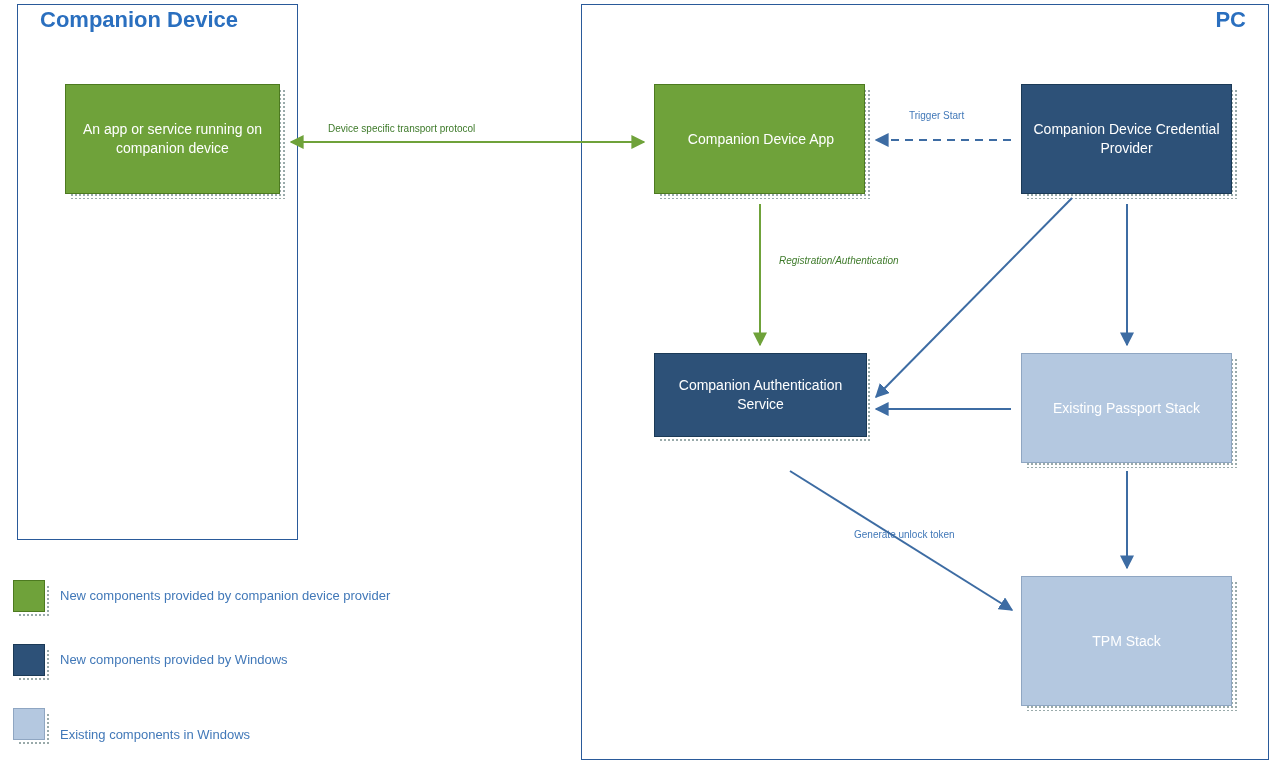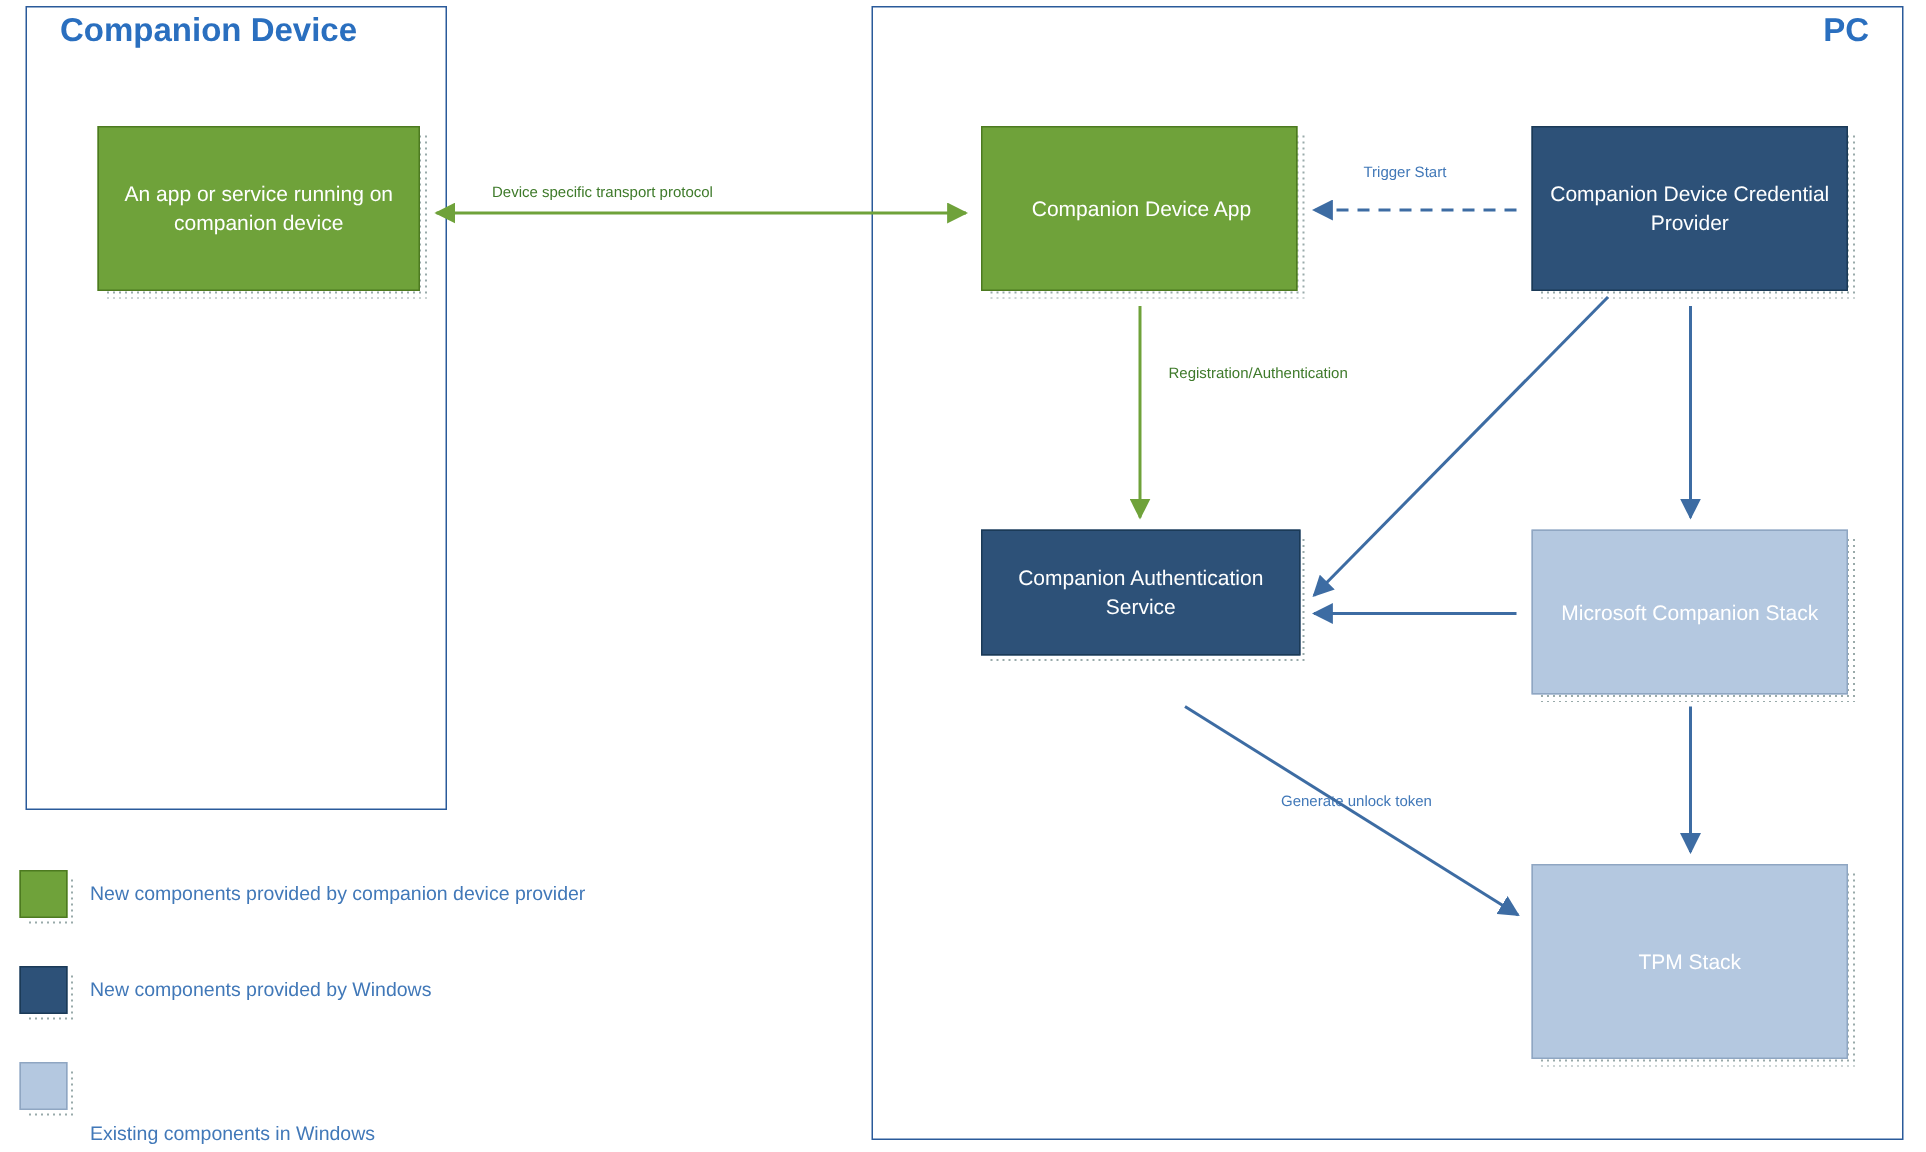--- a/index.html
+++ b/index.html
@@ -90,40 +90,40 @@
 
 <div class="node darkblue shadow" style="left:1021px; top:84px; width:211px; height:110px;">
   <span>Companion Device Credential Provider</span>
 </div>
 
 <div class="node darkblue shadow" style="left:654px; top:353px; width:213px; height:84px;">
   <span>Companion Authentication Service</span>
 </div>
 
 <div class="node lightblue shadow" style="left:1021px; top:353px; width:211px; height:110px;">
-  <span>Microsoft Companion Stack</span>
+  <span>Existing Passport Stack</span>
 </div>
 
 <div class="node lightblue shadow" style="left:1021px; top:576px; width:211px; height:130px;">
   <span>TPM Stack</span>
 </div>
 
 <div class="edge-label" style="left:328px; top:123px;">Device specific transport protocol</div>
 <div class="edge-label blue" style="left:909px; top:110px;">Trigger Start</div>
-<div class="edge-label" style="left:779px; top:244px;">Registration/Authentication</div>
+<div class="edge-label" style="left:779px; top:255px;font-style:italic;">Registration/Authentication</div>
 <div class="edge-label blue" style="left:854px; top:529px;">Generate unlock token</div>
 
 <div class="legend-swatch green shadow" style="left:13px; top:580px;"></div>
 <div class="legend-text" style="left:60px; top:588px;">New components provided by companion device provider</div>
 
 <div class="legend-swatch darkblue shadow" style="left:13px; top:644px;"></div>
 <div class="legend-text" style="left:60px; top:652px;">New components provided by Windows</div>
 
 <div class="legend-swatch lightblue shadow" style="left:13px; top:708px;"></div>
-<div class="legend-text" style="left:60px; top:748px;">Existing components in Windows</div>
+<div class="legend-text" style="left:60px; top:727px;">Existing components in Windows</div>
 
 <svg class="overlay">
   <defs>
     <marker id="arrow-green" viewBox="0 0 10 10" refX="9" refY="5" markerWidth="7" markerHeight="7" orient="auto-start-reverse">
       <path d="M0,0 L10,5 L0,10 z" fill="#6fa23a"></path>
     </marker>
     <marker id="arrow-blue" viewBox="0 0 10 10" refX="9" refY="5" markerWidth="7" markerHeight="7" orient="auto-start-reverse">
       <path d="M0,0 L10,5 L0,10 z" fill="#3d6ca3"></path>
     </marker>
   </defs>

